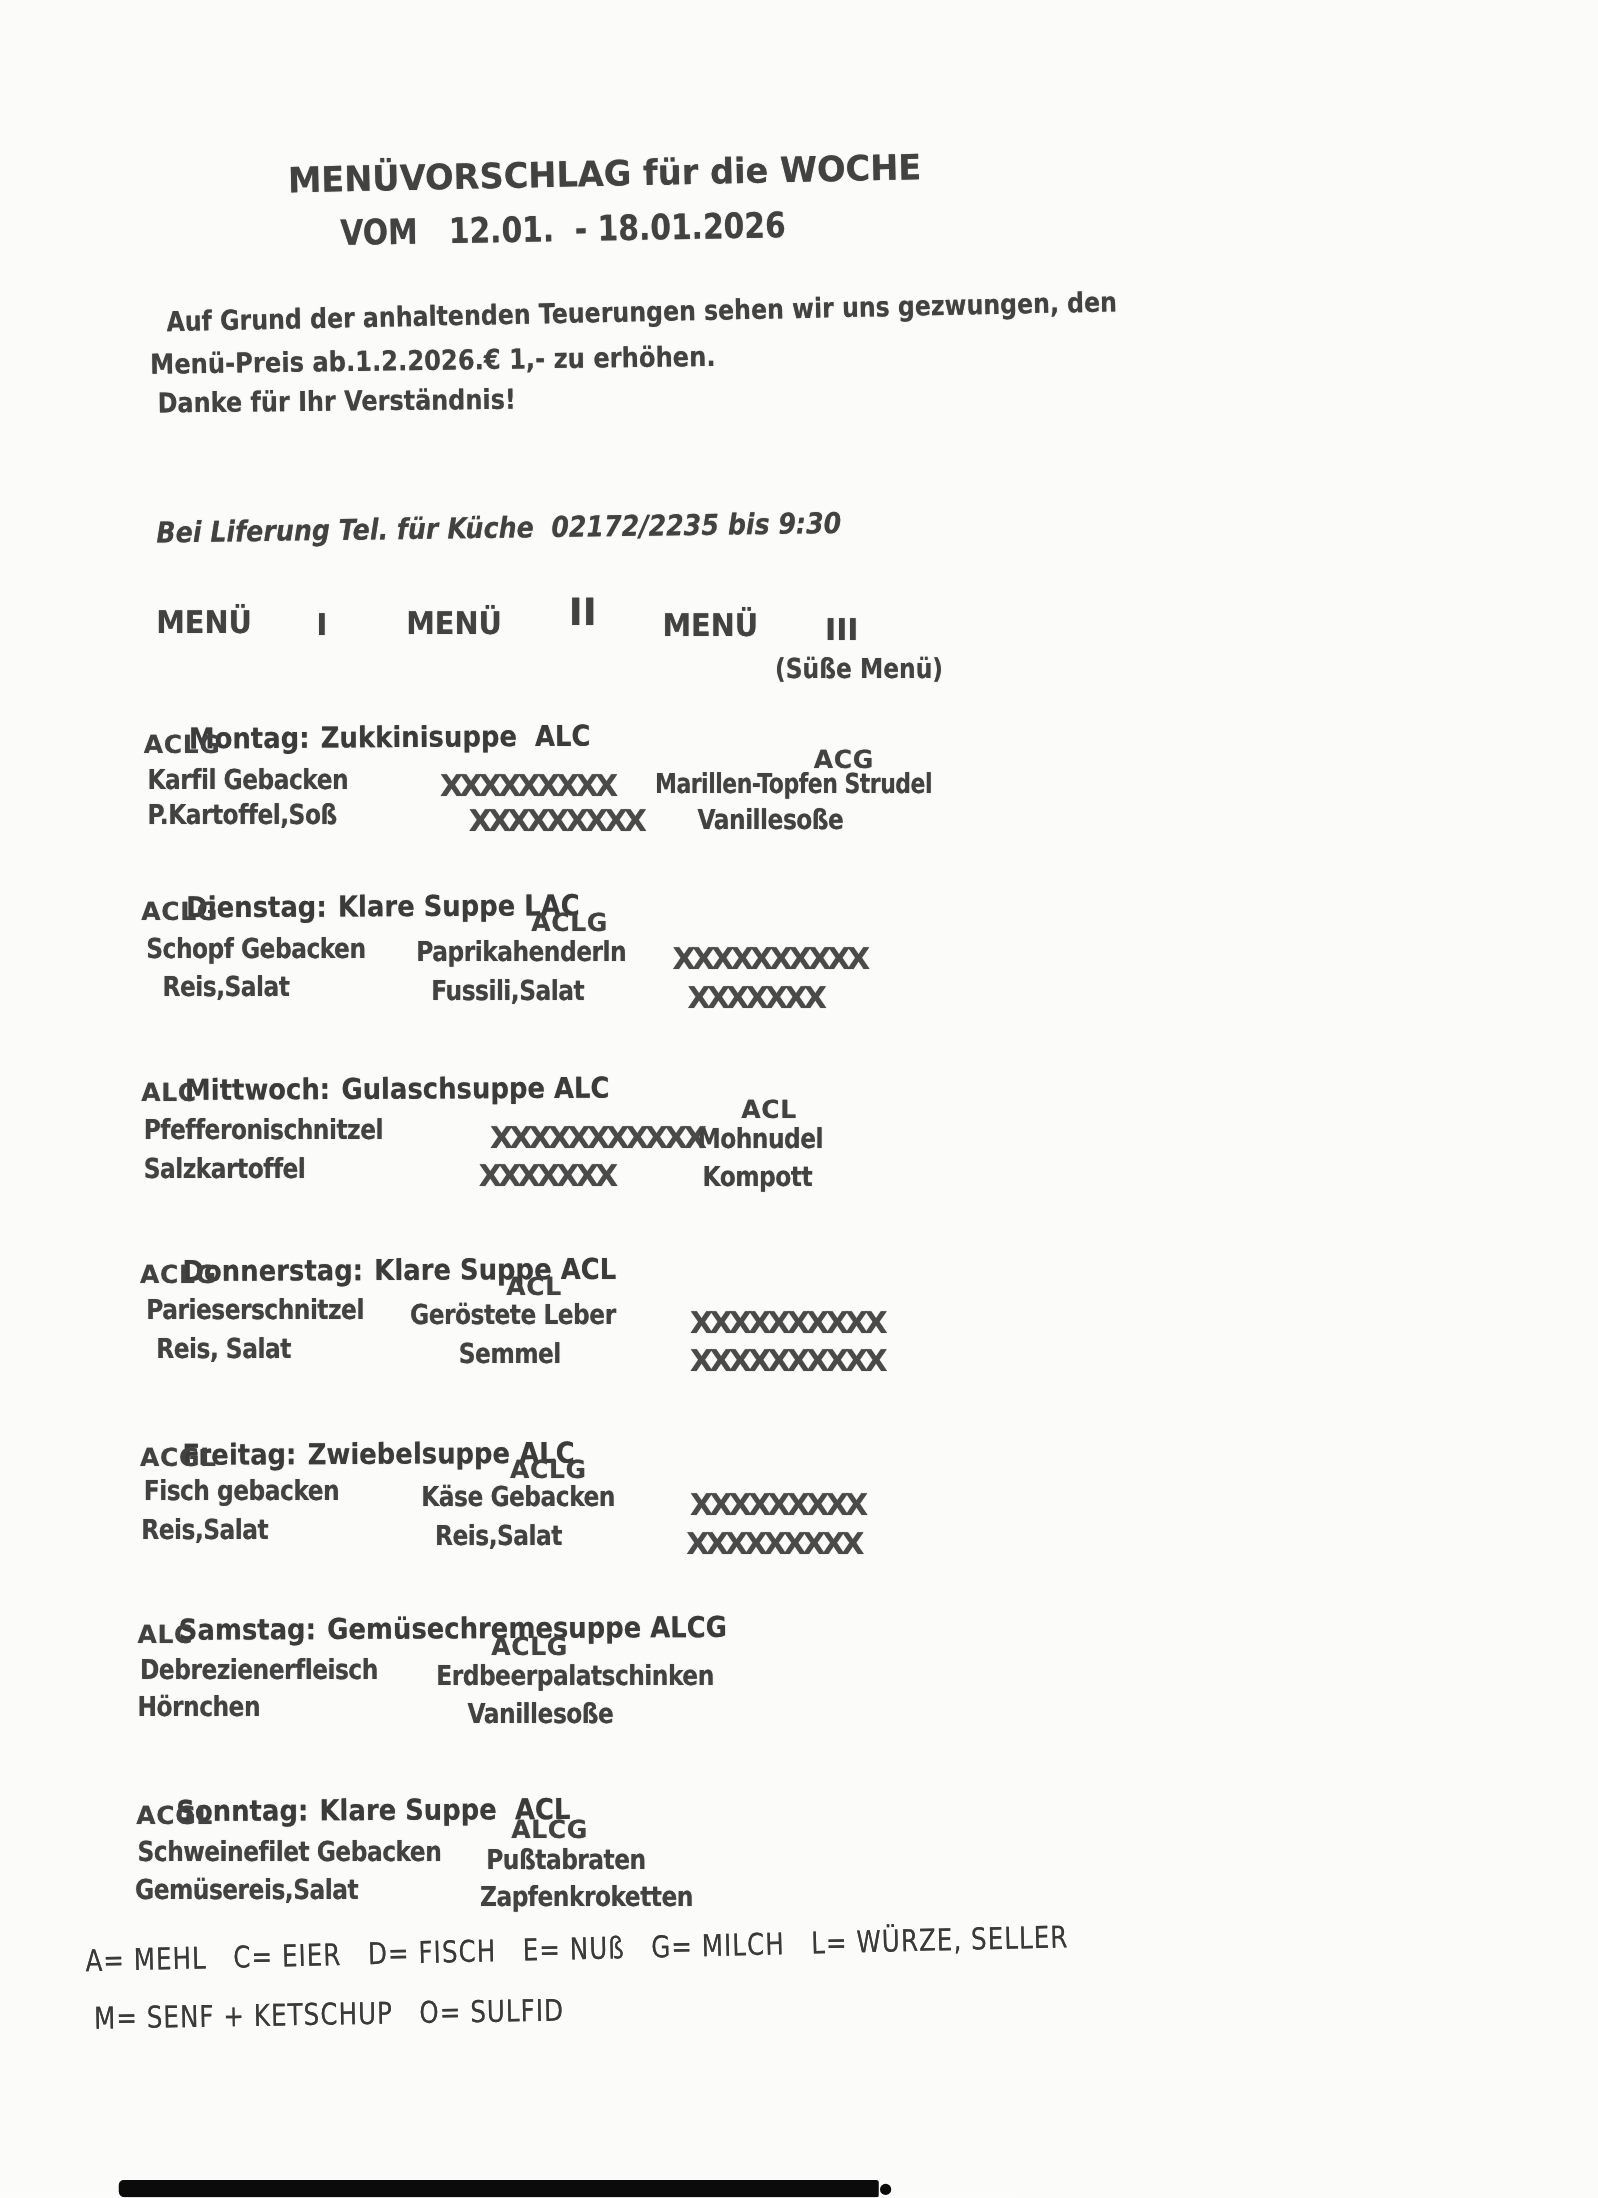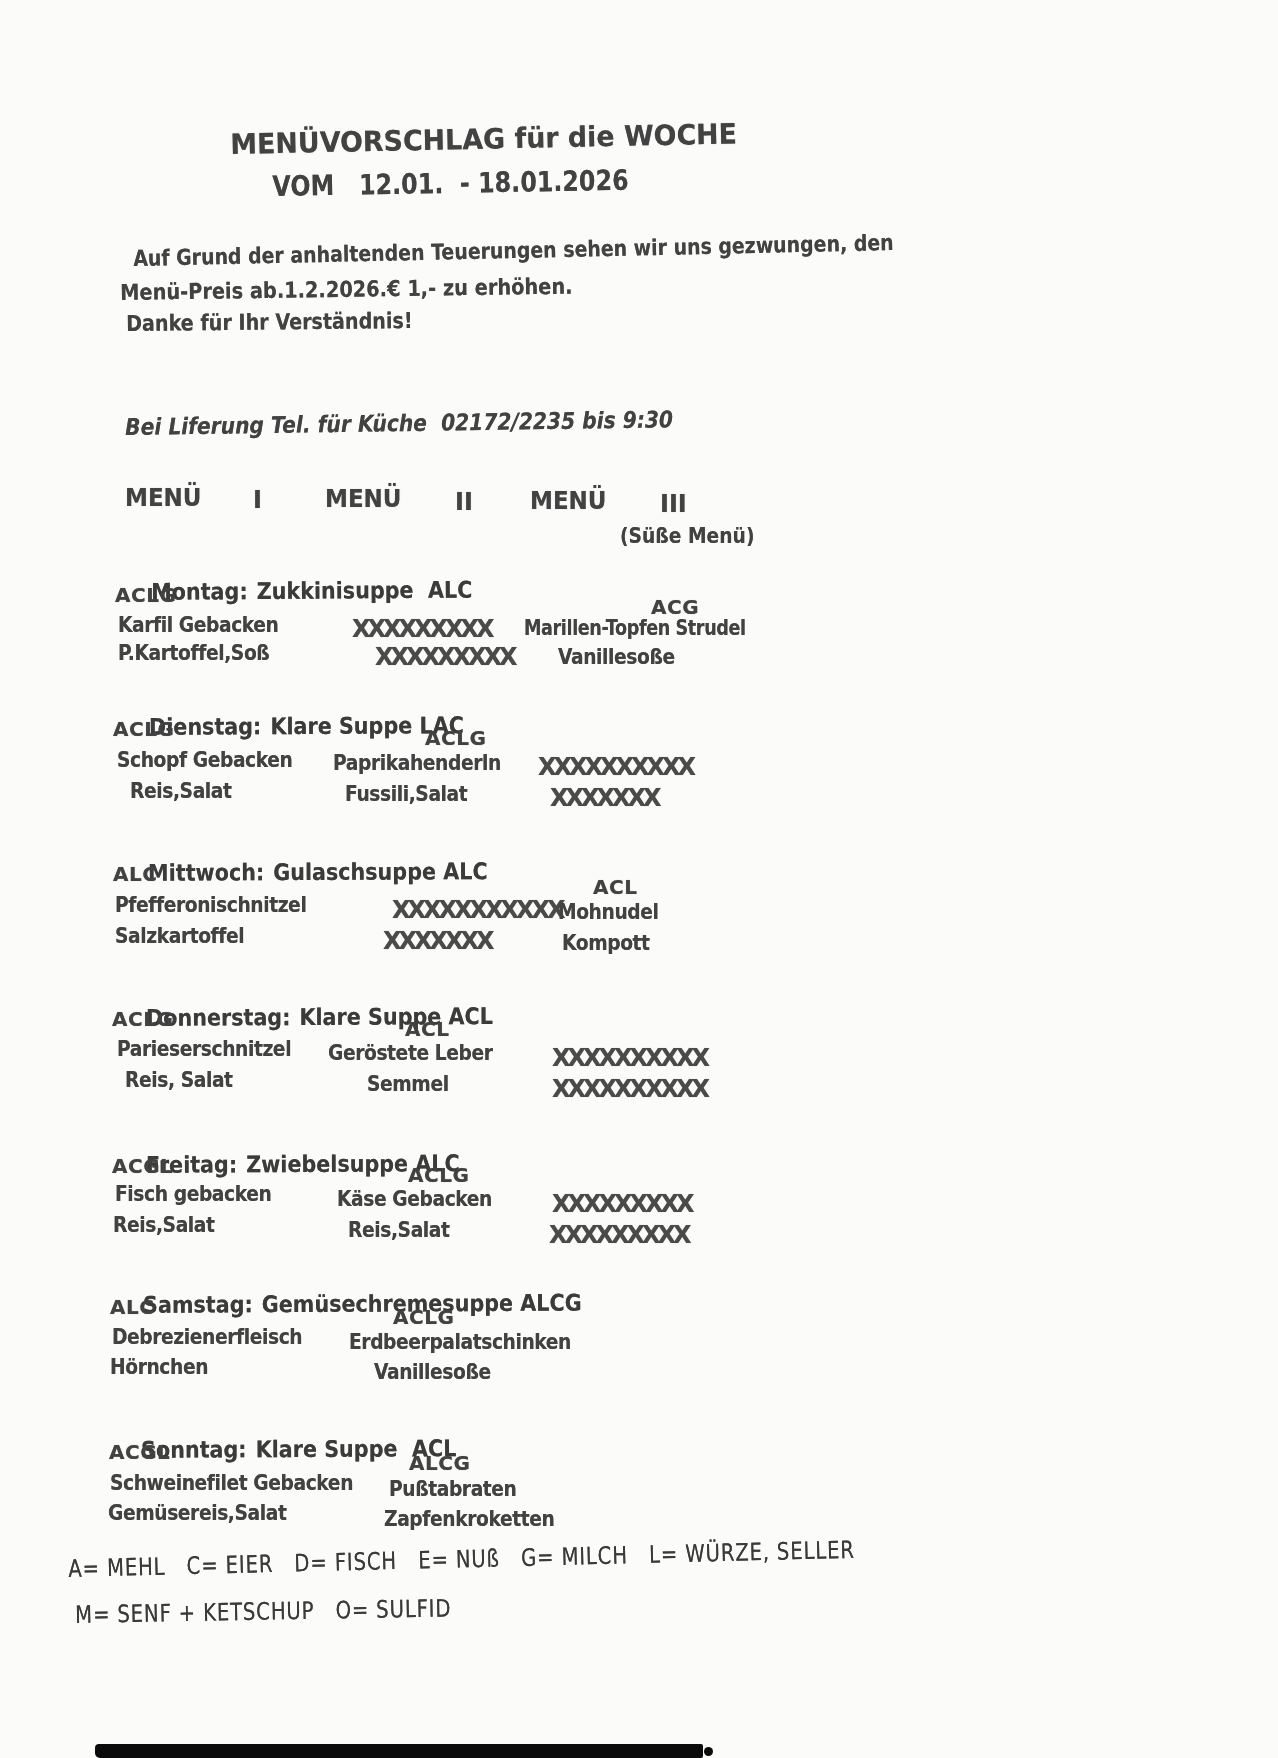--- a/index.html
+++ b/index.html
@@ -37,21 +37,21 @@
 
   <div class="t" style="left:133px;top:247px;font-size:22px;transform:rotate(-1.2deg) scaleX(.86);">Auf Grund der anhaltenden Teuerungen sehen wir uns gezwungen, den</div>
   <div class="t" style="left:120px;top:281px;font-size:22px;transform:rotate(-.8deg) scaleX(.88);">Menü-Preis ab.1.2.2026.€ 1,- zu erhöhen.</div>
   <div class="t" style="left:126px;top:312px;font-size:22px;transform:rotate(-.6deg) scaleX(.87);">Danke für Ihr Verständnis!</div>
 
   <div class="t" style="left:125px;top:415px;font-size:23px;font-style:italic;transform:rotate(-.8deg) scaleX(.88);">Bei Liferung Tel. für Küche  02172/2235 bis 9:30</div>
 
   <div class="t" style="left:125px;top:484px;font-size:25px;transform:scaleX(.92);">MENÜ</div>
   <div class="t" style="left:253px;top:487px;font-size:24px;">I</div>
   <div class="t" style="left:325px;top:485px;font-size:25px;transform:scaleX(.92);">MENÜ</div>
-  <div class="t" style="left:455px;top:489px;font-size:24px;">II</div>
+  <div class="t" style="left:455px;top:474px;font-size:30px;">II</div>
   <div class="t" style="left:530px;top:487px;font-size:25px;transform:scaleX(.92);">MENÜ</div>
   <div class="t" style="left:660px;top:491px;font-size:24px;">III</div>
   <div class="t" style="left:620px;top:524px;font-size:22px;transform:scaleX(.85);">(Süße Menü)</div>
 
   <div class="t daytitle" style="left:122px;top:555px;transform:rotate(-.4deg) scaleX(.9);">
     <span class="dn">Montag:</span><span>Zukkinisuppe  ALC</span>
   </div>
   <div class="t allerg" style="left:115px;top:584px;">ACLG</div>
   <div class="t allerg" style="left:622px;top:596px;margin-left:29px;">ACG</div>
   <div class="t cell" style="left:118px;top:613px;transform:scaleX(.85);">Karfil Gebacken</div>

